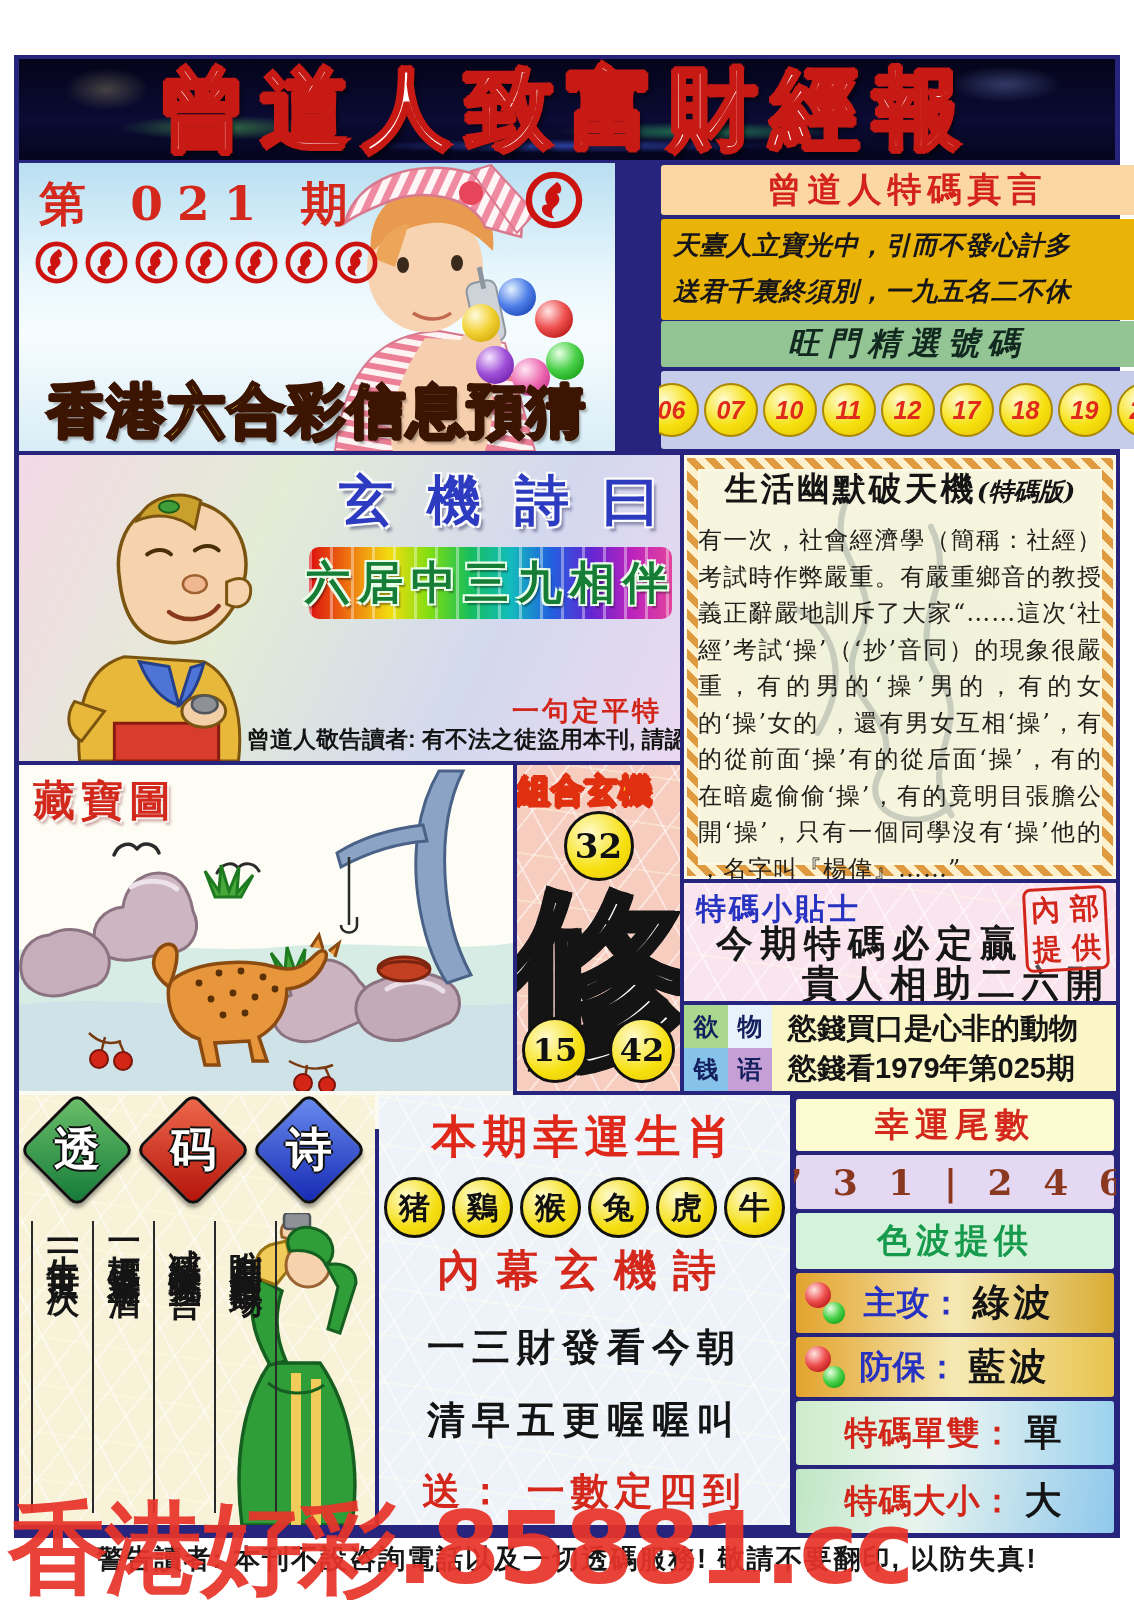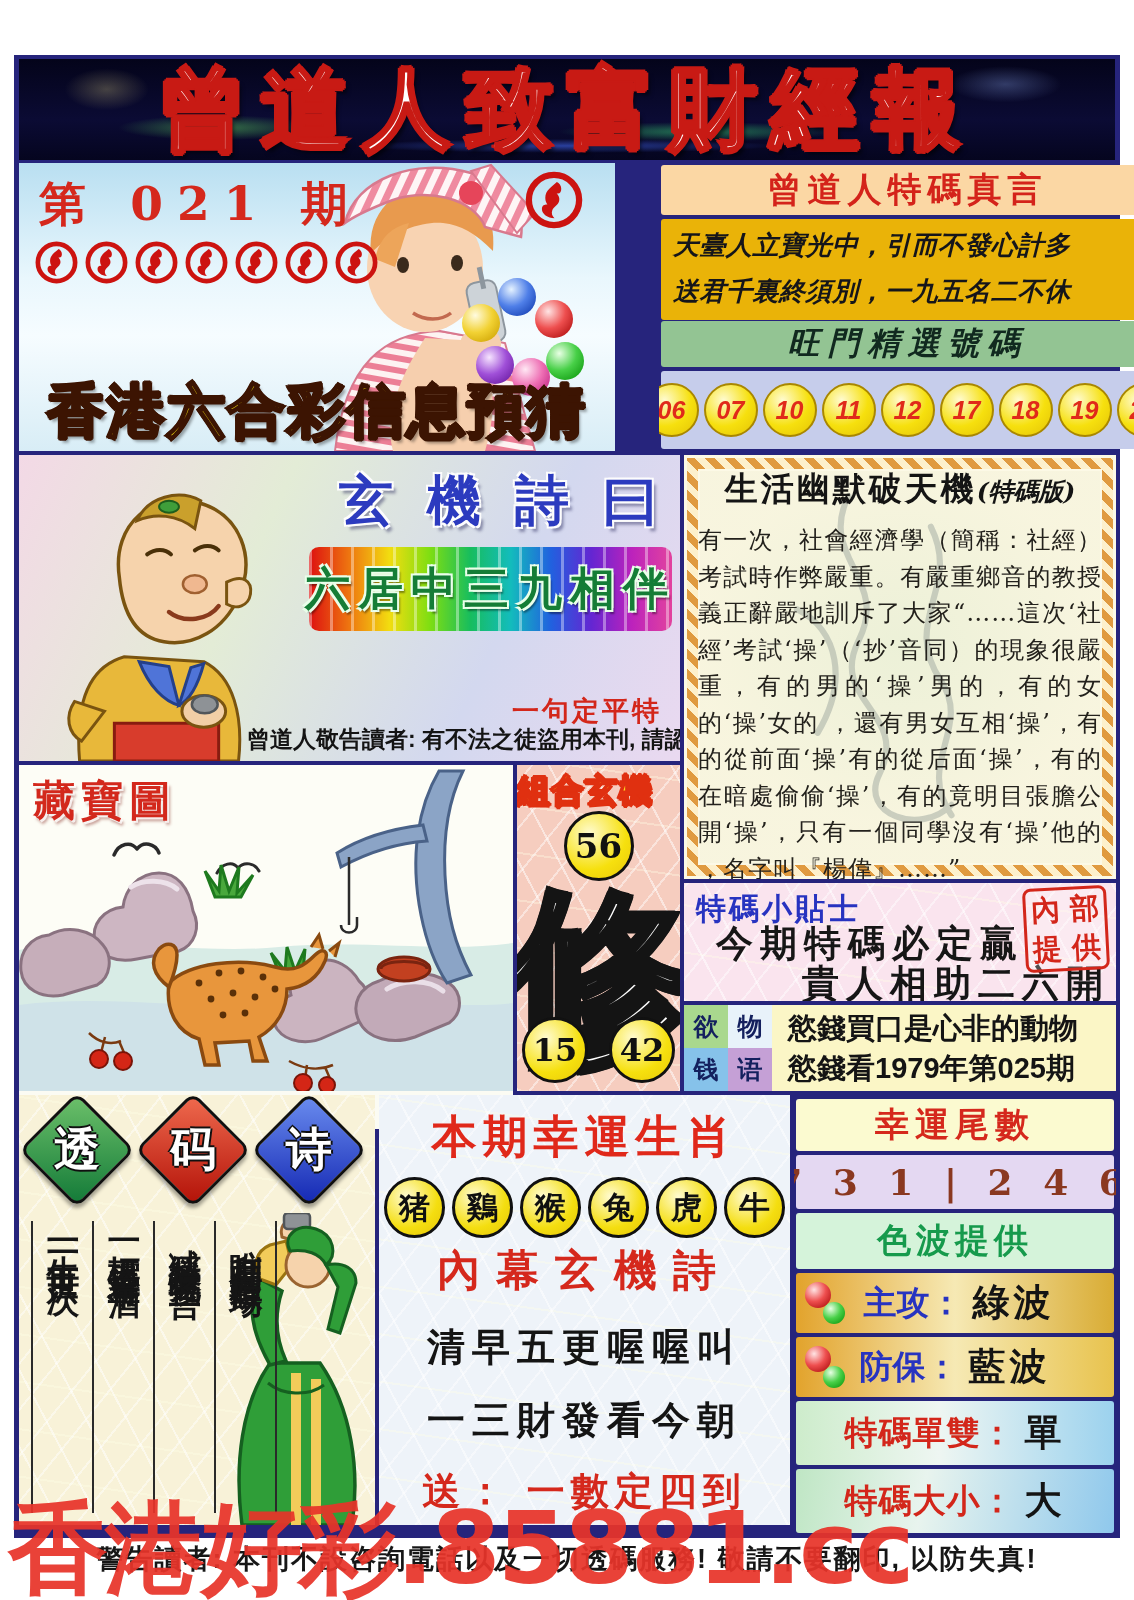--- a/index.html
+++ b/index.html
@@ -57,21 +57,21 @@
       display:flex;align-items:center;justify-content:center;color:#e02a1a;font-weight:900;
       font-style:italic;font-size:25px;}
 
   
   .mystic{left:19px;top:455px;width:661px;height:306px;
       background:linear-gradient(115deg,#f3d9e6 0%,#e3ecd6 35%,#d3d8ef 70%,#ead9f0 100%);}
   .oldman{position:absolute;left:0;bottom:0;width:300px;height:298px;}
   .mystic-title{position:absolute;left:320px;top:10px;font-size:54px;font-weight:900;color:#2c3bbf;
       letter-spacing:34px;white-space:nowrap;
       text-shadow:2px 2px 0 #fdfdfd,-2px -2px 0 #fdfdfd,2px -2px 0 #fdfdfd,-2px 2px 0 #fdfdfd,4px 5px 3px rgba(40,40,90,.45);}
-  .rainbow{position:absolute;left:290px;right:8px;top:92px;height:84px;border-radius:10px;
+  .rainbow{position:absolute;left:290px;right:8px;top:92px;height:72px;border-radius:10px;
       background:repeating-linear-gradient(90deg,rgba(255,255,255,.38) 0 3px,rgba(255,255,255,0) 3px 21px),
       linear-gradient(90deg,#dd1010,#ee7610,#f2dd10,#7ede12,#17bd5e,#13bcbc,#2161df,#6426d2,#bc22bc,#e2439e);
       display:flex;align-items:center;justify-content:center;}
   .rainbow span{font-size:45px;font-weight:900;color:#157d36;letter-spacing:8px;white-space:nowrap;
       text-shadow:2px 2px 0 #eaffea,-2px -2px 0 #eaffea,2px -2px 0 #eaffea,-2px 2px 0 #eaffea,3px 4px 2px rgba(0,0,0,.4);}
   .mystic-tag{position:absolute;right:18px;top:238px;color:#d3261a;font-size:27px;font-weight:900;letter-spacing:3px;}
   .mystic-notice{position:absolute;left:228px;bottom:6px;color:#141414;font-size:23px;font-weight:700;white-space:nowrap;}
 
   
   .humor{left:684px;top:455px;width:432px;height:424px;background:#fdfaе8;background:#fcf9e6;}
@@ -403,21 +403,21 @@
           <circle cx="104" cy="296" r="9"></circle>
         <circle cx="284" cy="318" r="9"></circle>
           <circle cx="308" cy="320" r="8"></circle>
       </g>
     </svg>
     <div class="treasure-title">藏寶圖</div>
   </div>
 
   <div class="panel combo crackle">
     <div class="combo-title">組合玄機</div>
-    <div class="cball top">56</div>
+    <div class="cball top">32</div>
     <div class="combo-char">修</div>
     <div class="cball bl">15</div>
     <div class="cball br">42</div>
   </div>
 
   <div class="panel tips crackle">
     <div class="tips-title">特碼小貼士</div>
     <div class="tips-line tips-l1">今期特碼必定贏</div>
     <div class="tips-line tips-l2">貴人相助二六開</div>
     <div class="stamp">
@@ -477,22 +477,22 @@
     <div class="lucky-title z">本期幸運生肖</div>
     <div class="zodiac z">
       <span class="zball">猪</span>
       <span class="zball">鷄</span>
       <span class="zball">猴</span>
       <span class="zball">兔</span>
       <span class="zball">虎</span>
       <span class="zball">牛</span>
     </div>
     <div class="inner-title z">內幕玄機詩</div>
+    <div class="lucky-line z">一三財發看今朝</div>
     <div class="lucky-line z">清早五更喔喔叫</div>
-    <div class="lucky-line z">一三財發看今朝</div>
     <div class="gift z">送： 一數定四到</div>
   </div>
 
   <div class="panel tailcol">
     <div class="tc-box tc-tailhead">幸運尾數</div>
     <div class="tc-box tc-tailnums">7 3 1 | 2 4 6</div>
     <div class="tc-box tc-wavehead">色波提供</div>
     <div class="tc-box tc-gold1">
       <svg class="tc-balls" viewBox="0 0 52 52">
         <circle cx="18" cy="18" r="13" fill="url(#bR)"></circle>

